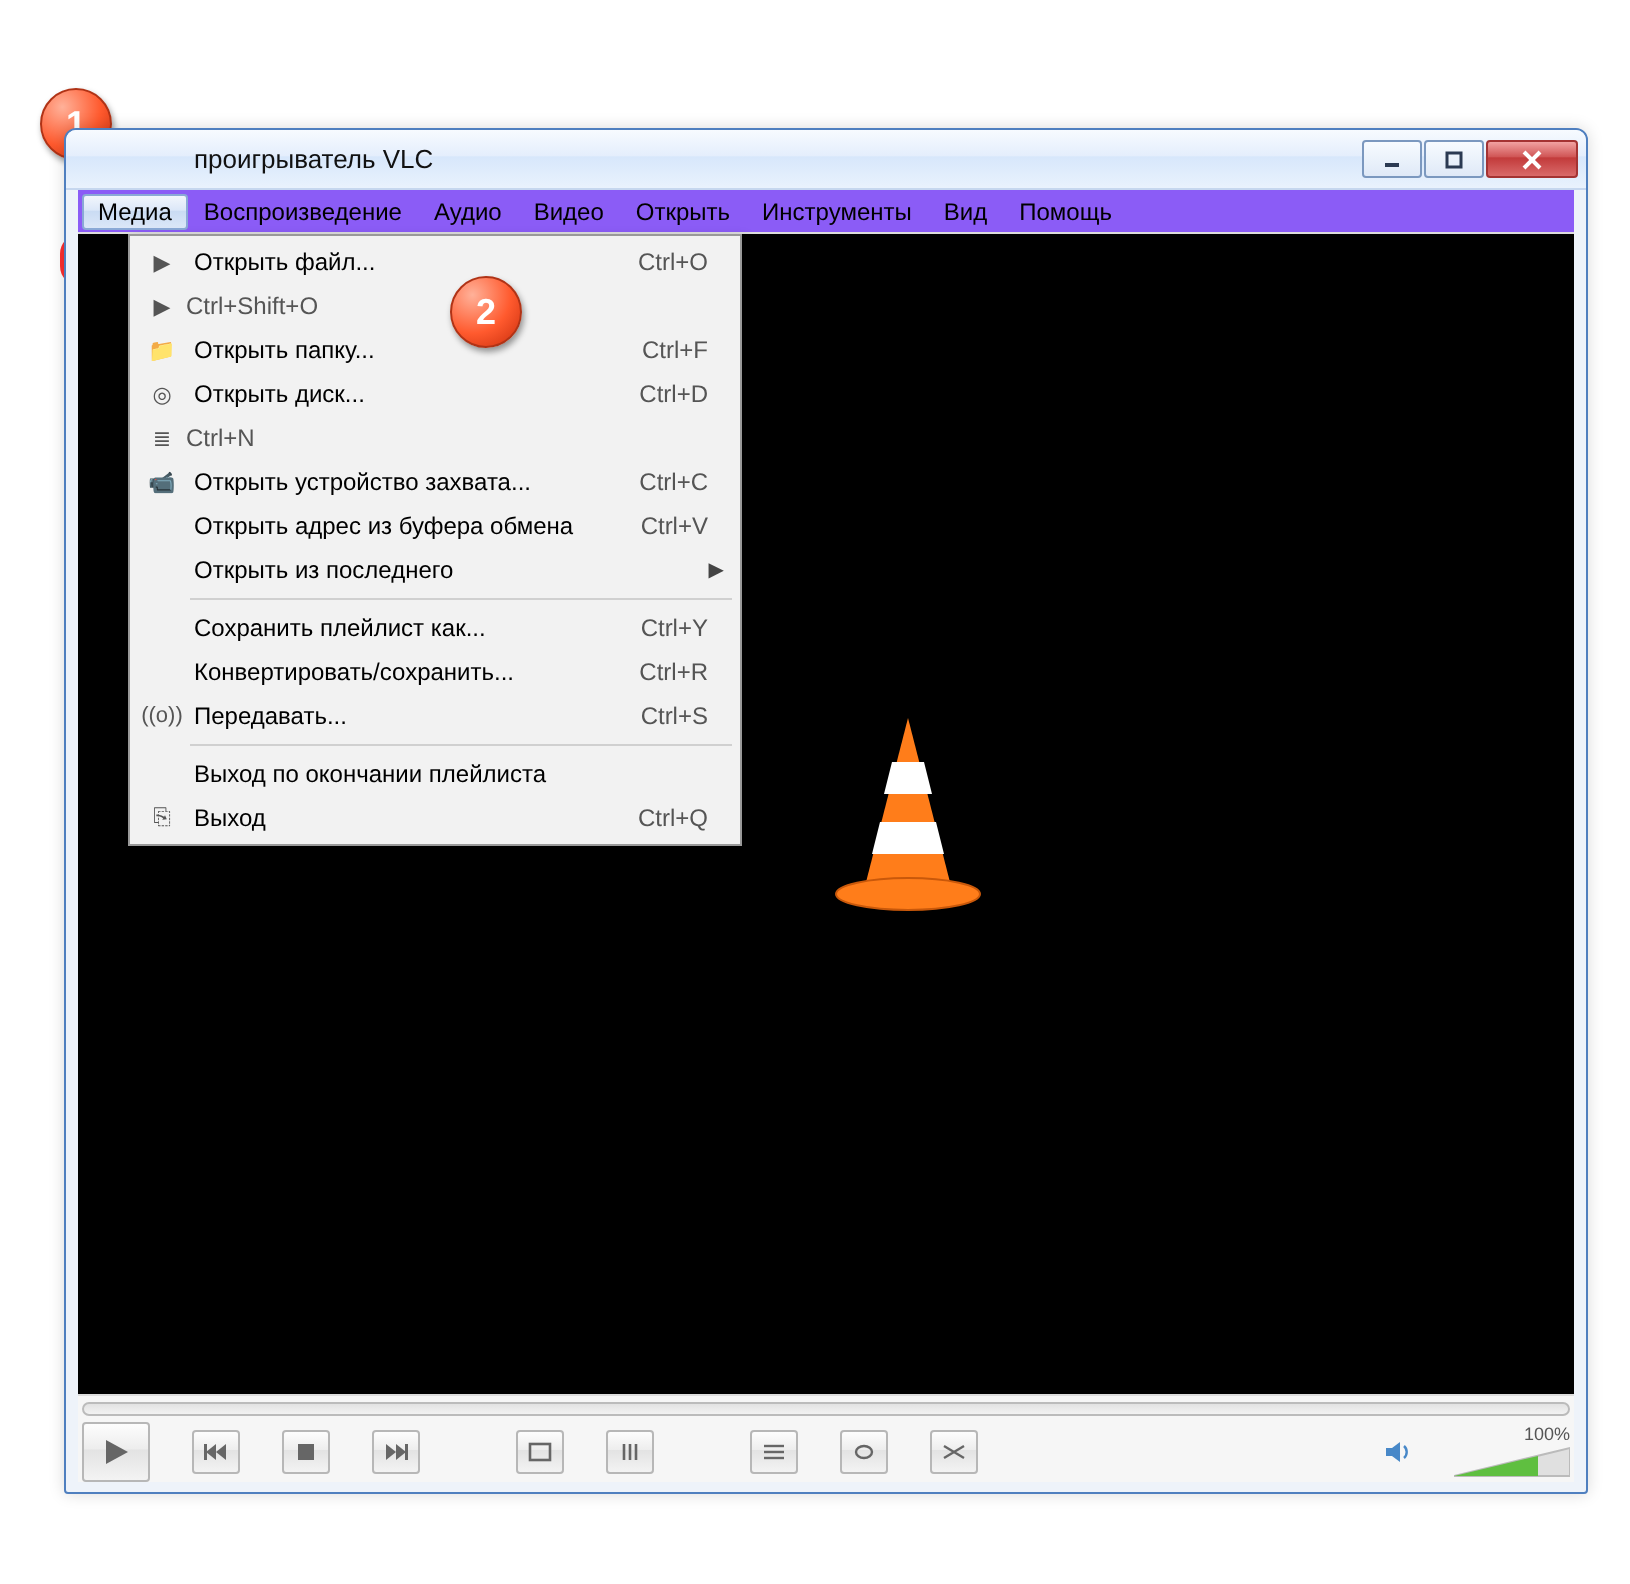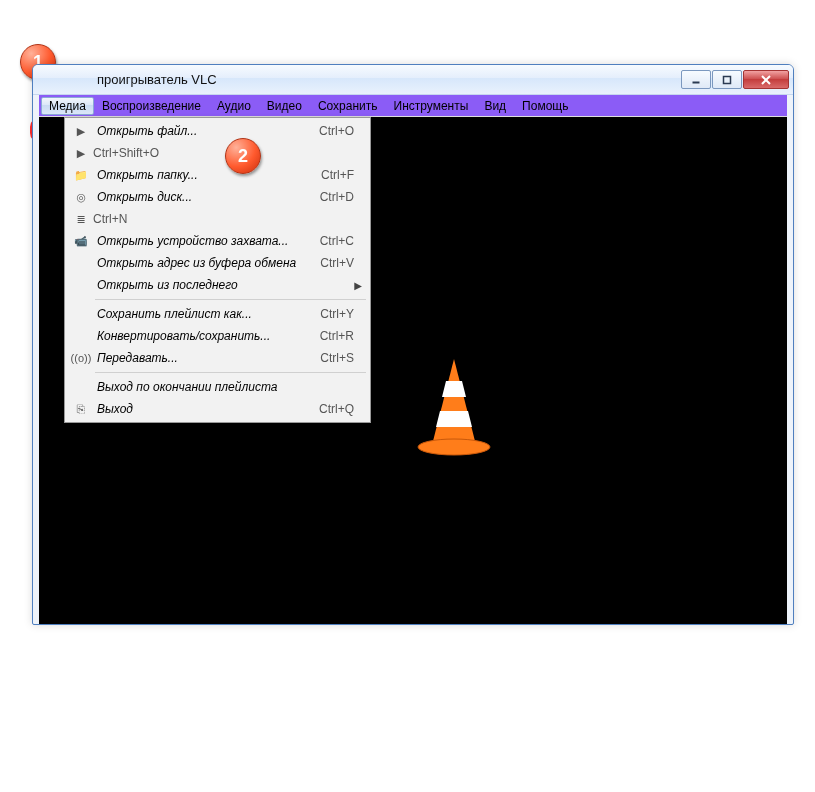--- a/index.html
+++ b/index.html
@@ -1,21 +1,21 @@
 <!DOCTYPE html>
 <html><head>
 <meta charset="utf-8">
 <style>
   * { box-sizing: border-box; margin: 0; padding: 0; font-family: "Segoe UI", Tahoma, sans-serif; }
   body { background: #fff; width: 815px; height: 792px; position: relative; }
 
   .window {
     position: absolute;
     left: 32px; top: 64px;
-    width: 762px; height: 561px;
+    width: 762px; height: 683px;
     border: 1px solid #4f7fbf;
     border-radius: 6px 6px 2px 2px;
     background: #eef3fa;
     box-shadow: 0 0 8px rgba(0,0,0,0.15);
     overflow: hidden;
   }
 
   
   .titlebar {
     height: 30px;
@@ -120,21 +120,21 @@
     box-shadow: 2px 3px 6px rgba(0,0,0,0.3);
     font-size: 12px;
     padding: 2px;
   }
   .dd-row {
     display: flex; align-items: center;
     height: 22px;
     padding: 0 6px 0 2px;
   }
   .dd-row .iconcell { width: 24px; display: flex; justify-content: center; font-size: 11px; color: #555; }
-  .dd-row .lbl { flex: 1; padding-left: 4px; font-style: italic; }
+  .dd-row .lbl { flex: 1; padding-left: 4px; }
   .dd-row .scut { color: #555; padding-right: 8px; }
   .dd-row .sub-arrow { color: #444; font-size: 10px; }
   .dd-sep {
     height: 1px;
     margin: 3px 2px 3px 28px;
     background: #d0d0d0;
   }
 
   
   .callout {
@@ -182,21 +182,21 @@
           </svg>
       </div>
     </div>
   </div>
 
   <div class="menubar">
     <div class="menu-item active">Медиа</div>
     <div class="menu-item">Воспроизведение</div>
     <div class="menu-item">Аудио</div>
     <div class="menu-item">Видео</div>
-    <div class="menu-item">Сохранить</div>
+    <div class="menu-item">Открыть</div>
     <div class="menu-item">Инструменты</div>
     <div class="menu-item">Вид</div>
     <div class="menu-item">Помощь</div>
   </div>
 
   <div class="video-area">
     <svg class="cone" viewBox="0 0 82 100">
       <polygon points="41,2 63,88 19,88" fill="#ff7d1a"></polygon>
       <polygon points="33,24 49,24 53,40 29,40" fill="#fff"></polygon>
       <polygon points="27,54 55,54 59,70 23,70" fill="#fff"></polygon>

